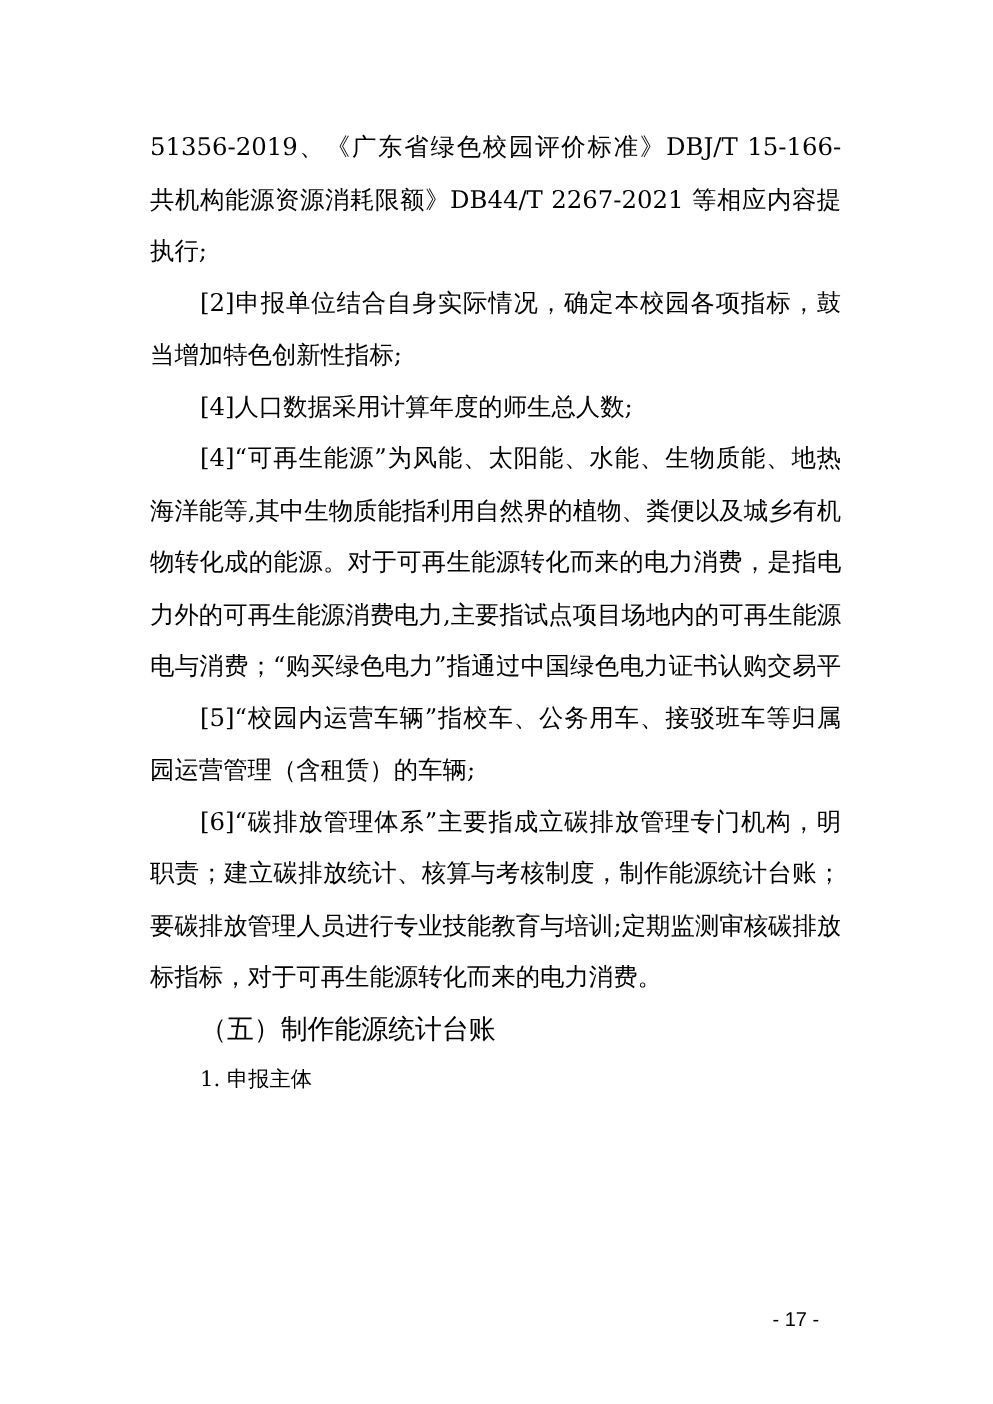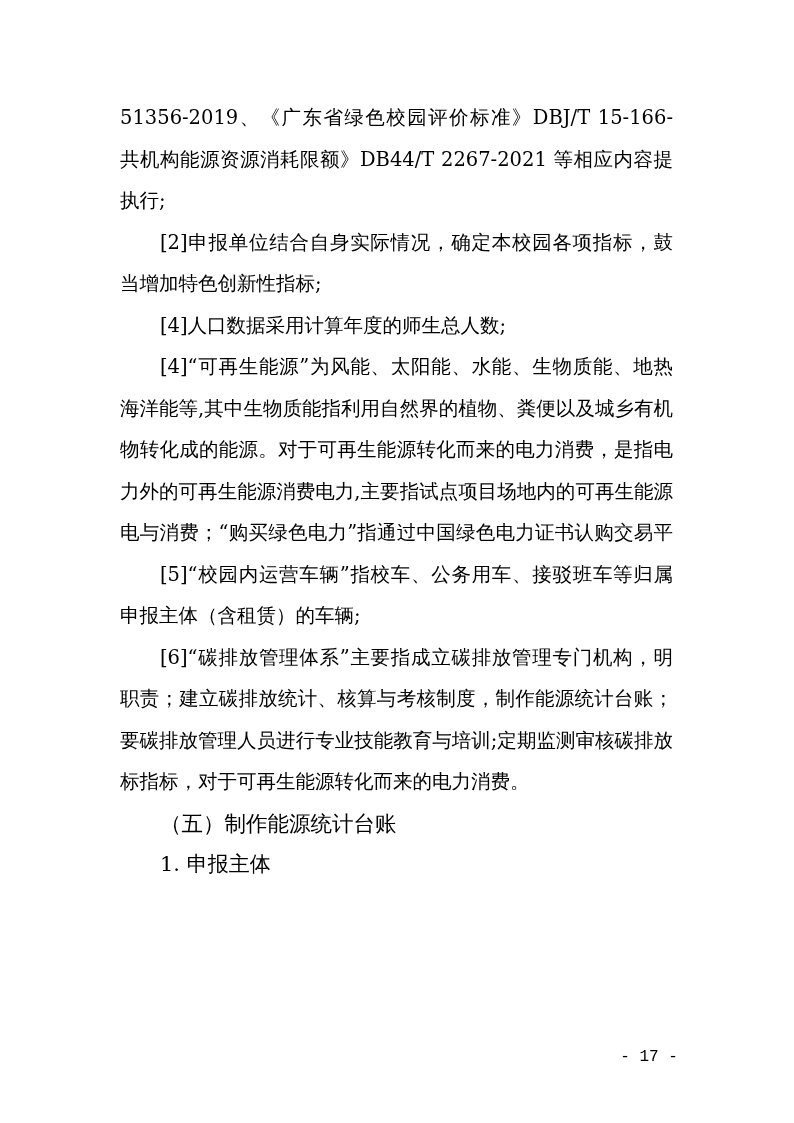--- a/index.html
+++ b/index.html
@@ -35,33 +35,33 @@
       text-align-last: justify;
       text-justify: inter-character;
     }
     .line.indent {
       padding-left: 40px;
     }
     .line.heading {
       font-size: 21.5px;
     }
     .line.subheading {
-      font-size: 21px;
+      font-size: 17px;
     }
     .page-number {
       position: absolute;
       left: 618px;
       top: 1046px;
       width: 62px;
       height: 22px;
       line-height: 22px;
       font-size: 16px;
-      text-align: center;
+      text-align: left;
       white-space: pre;
-      font-family: Liberation Mono, monospace;
+      font-family: Liberation Sans, sans-serif;
     }
   </style>
 </head>
 <body>
 
 <div class="page-body">
 
   <div class="paragraph">
     <div class="line full">51356-2019、《广东省绿色校园评价标准》DBJ/T 15-166-2019、《公</div>
     <div class="line full">共机构能源资源消耗限额》DB44/T 2267-2021 等相应内容提高要求</div>
@@ -80,21 +80,21 @@
   <div class="paragraph">
     <div class="line full indent">[4]“可再生能源”为风能、太阳能、水能、生物质能、地热能、</div>
     <div class="line full">海洋能等,其中生物质能指利用自然界的植物、粪便以及城乡有机废</div>
     <div class="line full">物转化成的能源。对于可再生能源转化而来的电力消费，是指电网电</div>
     <div class="line full">力外的可再生能源消费电力,主要指试点项目场地内的可再生能源发</div>
     <div class="line full">电与消费；“购买绿色电力”指通过中国绿色电力证书认购交易平台</div>
   </div>
 
   <div class="paragraph">
     <div class="line full indent">[5]“校园内运营车辆”指校车、公务用车、接驳班车等归属校</div>
-    <div class="line">申报主体（含租赁）的车辆;</div>
+    <div class="line">园运营管理（含租赁）的车辆;</div>
   </div>
 
   <div class="paragraph">
     <div class="line full indent">[6]“碳排放管理体系”主要指成立碳排放管理专门机构，明确</div>
     <div class="line full">职责；建立碳排放统计、核算与考核制度，制作能源统计台账；对主</div>
     <div class="line full">要碳排放管理人员进行专业技能教育与培训;定期监测审核碳排放目</div>
     <div class="line">标指标，对于可再生能源转化而来的电力消费。</div>
   </div>
 
   <div class="line heading indent">（五）制作能源统计台账</div>

